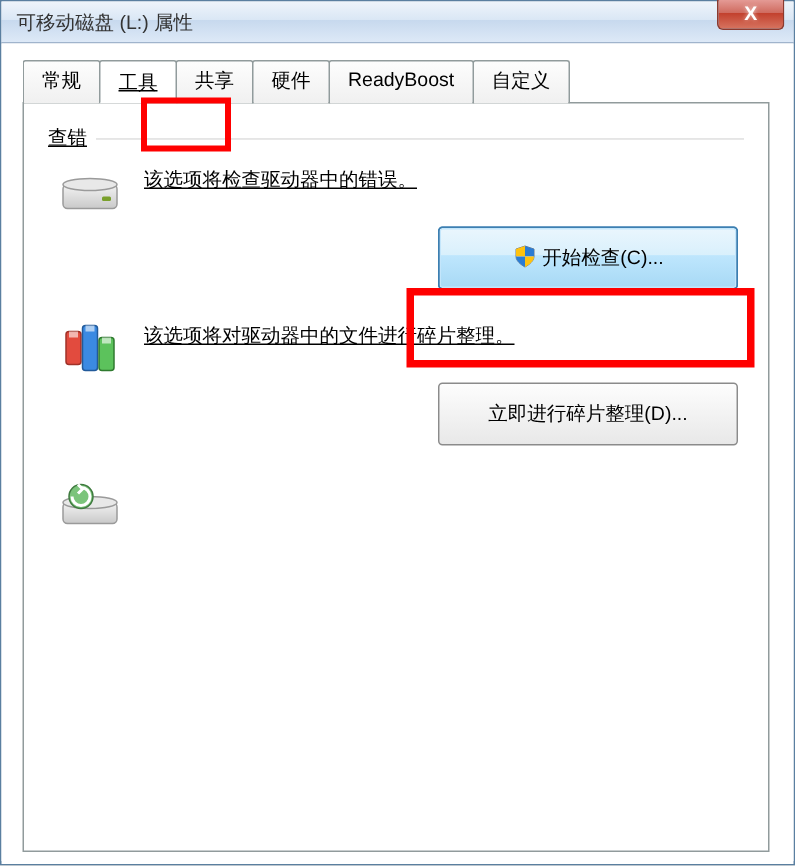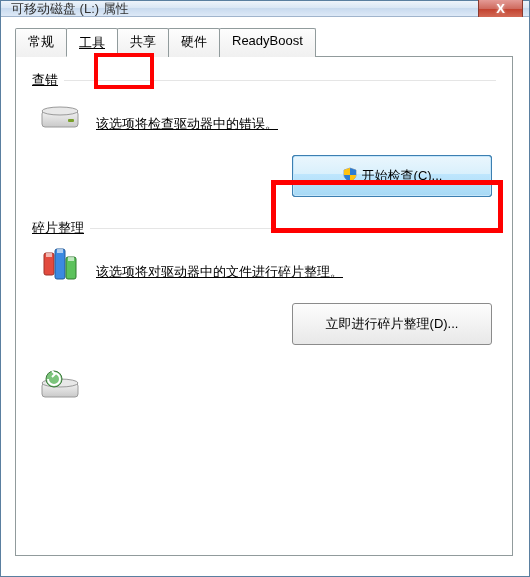--- a/index.html
+++ b/index.html
@@ -14,21 +14,21 @@
   }
   .window {
     position: relative;
     width: 530px;
     height: 577px;
     background: #fff;
     border: 1px solid #5a7fa0;
     box-shadow: 0 0 8px rgba(0,0,0,0.3);
   }
   .titlebar {
-    height: 16px;
+    height: 28px;
     background: linear-gradient(to bottom, #eef4fb 0%, #dae7f5 45%, #c7d9ee 46%, #dde9f7 100%);
     border-bottom: 1px solid #a0b4cc;
     position: relative;
     display: flex;
     align-items: center;
     padding-left: 10px;
     color: #333;
     font-size: 13px;
   }
   .close-btn {
@@ -137,21 +137,20 @@
   }
   .group-icon {
     width: 44px;
     height: 44px;
     flex-shrink: 0;
     margin-right: 14px;
     margin-top: -4px;
   }
   .group-content {
     flex: 1;
-    margin-top: 16px;
   }
   .group-desc {
     font-size: 13px;
     color: #000;
     margin-bottom: 22px;
   }
   .group-btn-row {
     text-align: right;
     padding-right: 4px;
   }
@@ -200,20 +199,21 @@
 
     <div class="highlight-tab"></div>
     <div class="highlight-btn"></div>
 
     <div class="tabs">
       <div class="tab">常规</div>
       <div class="tab active">工具</div>
       <div class="tab">共享</div>
       <div class="tab">硬件</div>
       <div class="tab">ReadyBoost</div>
+      <div class="tab">自定义</div>
     </div>
 
     <div class="tab-panel">
 
       <div class="group">
         <div class="group-header">
           <span class="group-title">查错</span>
           <div class="group-line"></div>
         </div>
         <div class="group-body">
@@ -244,24 +244,20 @@
                   </svg>
                 </span>
                 <span>开始检查(C)...</span>
               </button>
             </div>
           </div>
         </div>
       </div>
 
       <div class="group">
-        <div class="group-header">
-          <span class="group-title">碎片整理</span>
-          <div class="group-line"></div>
-        </div>
         <div class="group-body">
           <div class="group-icon">
             <svg width="44" height="44" viewBox="0 0 44 44">
               <rect x="6" y="10" width="10" height="22" rx="2" fill="#e24b3e" stroke="#a03228"></rect>
               <rect x="17" y="6" width="10" height="30" rx="2" fill="#3b8ae2" stroke="#225a9a"></rect>
               <rect x="28" y="14" width="10" height="22" rx="2" fill="#5cc25c" stroke="#2f7a2f"></rect>
               <rect x="8" y="10" width="6" height="4" fill="#fff" opacity="0.6"></rect>
               <rect x="19" y="6" width="6" height="4" fill="#fff" opacity="0.6"></rect>
               <rect x="30" y="14" width="6" height="4" fill="#fff" opacity="0.6"></rect>
             </svg>

